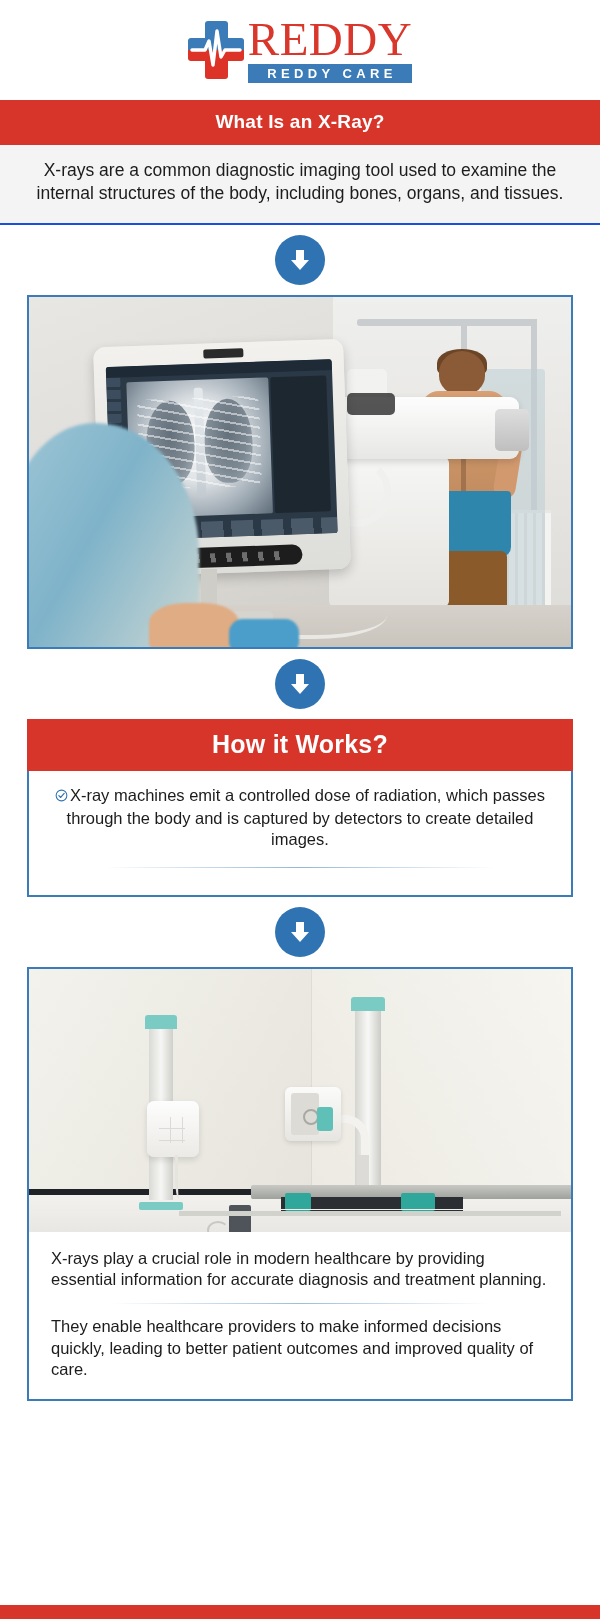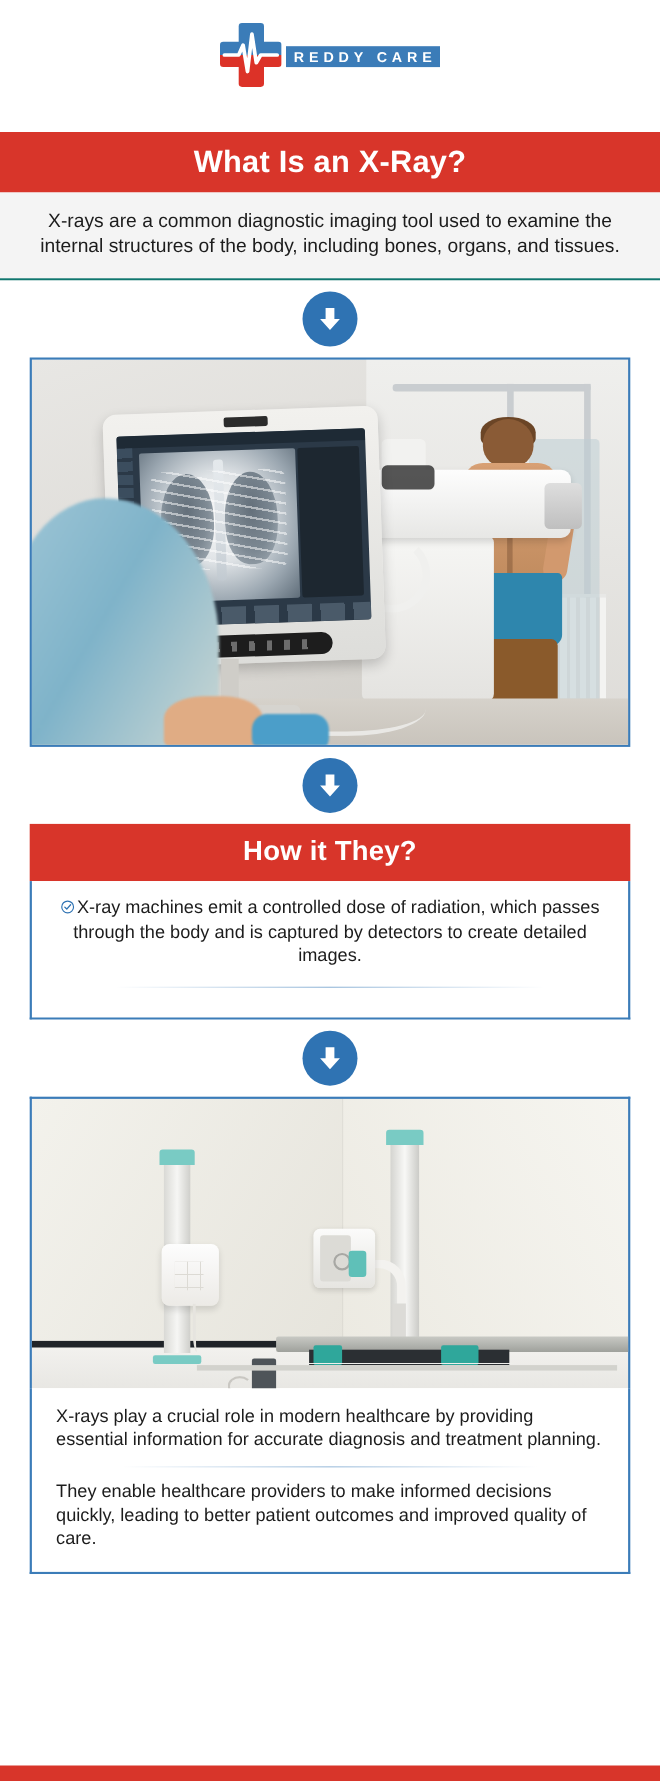--- a/index.html
+++ b/index.html
@@ -90,41 +90,40 @@
     text-align: center;
     padding: 2px 3px 2px 7px;
     margin-top: 2px;
   }
 
   
   .banner-full {
     background: #d8352a;
     color: #ffffff;
     text-align: center;
-    font-size: 28px;
+    font-size: 19px;
     font-weight: 700;
     padding: 11px 0 12px;
     letter-spacing: 0.2px;
-    margin-top: 20px;
   }
   .banner-inset {
     background: #d8352a;
     color: #ffffff;
     text-align: center;
     font-size: 25px;
     font-weight: 700;
     padding: 11px 0 12px;
     margin: 0 27px;
     letter-spacing: 0.2px;
   }
 
   
   .intro-block {
     background: #f4f4f4;
-    border-bottom: 2px solid #0f766e;
+    border-bottom: 2px solid #1d4ed8;
     padding: 14px 30px 18px;
     text-align: center;
   }
   .intro-block p {
     font-size: 17.5px;
     line-height: 1.32;
     color: #1c1c1c;
   }
 
   
@@ -342,20 +341,21 @@
         </div>
       <div class="red-bot">
           <div class="arm-h"></div>
           <div class="arm-v"></div>
         </div>
       <svg class="ekg" viewBox="0 0 56 58">
         <polyline points="4,29 17,29 21,20 25,44 29,10 33,36 37,29 52,29" fill="none" stroke="#ffffff" stroke-width="3.4" stroke-linejoin="round" stroke-linecap="round"></polyline>
       </svg>
     </div>
     <div class="logo-text">
+      <div class="logo-reddy">REDDY</div>
       <div class="logo-urgent">REDDY CARE</div>
     </div>
   </div>
 </div>
 
 <div class="banner-full">What Is an X-Ray?</div>
 
 <div class="intro-block">
   <p>X-rays are a common diagnostic imaging tool used to examine the internal structures of the body, including bones, organs, and tissues.</p>
 </div>
@@ -424,21 +424,21 @@
 </div>
 
 <div class="arrow-row">
   <div class="arrow-circle">
     <svg width="26" height="26" viewBox="0 0 26 26">
       <polygon points="9,3 17,3 17,13 22,13 13,23 4,13 9,13" fill="#ffffff"></polygon>
     </svg>
   </div>
 </div>
 
-<div class="banner-inset">How it They?</div>
+<div class="banner-inset">How it Works?</div>
 
 <div class="works-box">
 
   <div class="works-item">
     <span class="check-ico">
       <svg width="13" height="13" viewBox="0 0 16 16">
         <circle cx="8" cy="8" r="6.6" fill="none" stroke="#2f73b3" stroke-width="1.3"></circle>
         <polyline points="4.8,8.2 7,10.4 11.3,5.5" fill="none" stroke="#2f73b3" stroke-width="1.5" stroke-linecap="round" stroke-linejoin="round"></polyline>
       </svg>
     </span><span>X-ray machines emit a controlled dose of radiation, which passes through the body and is captured by detectors to create detailed images.</span>

